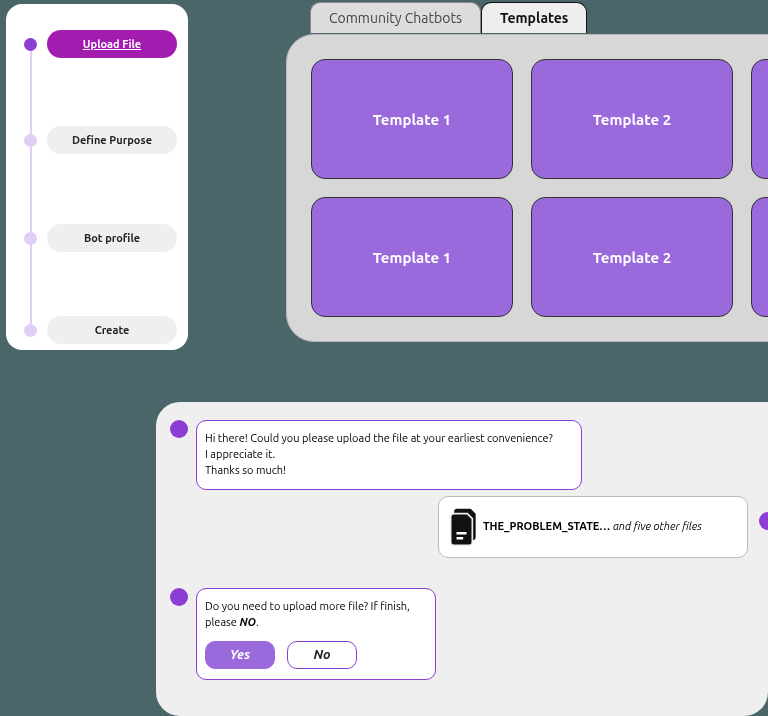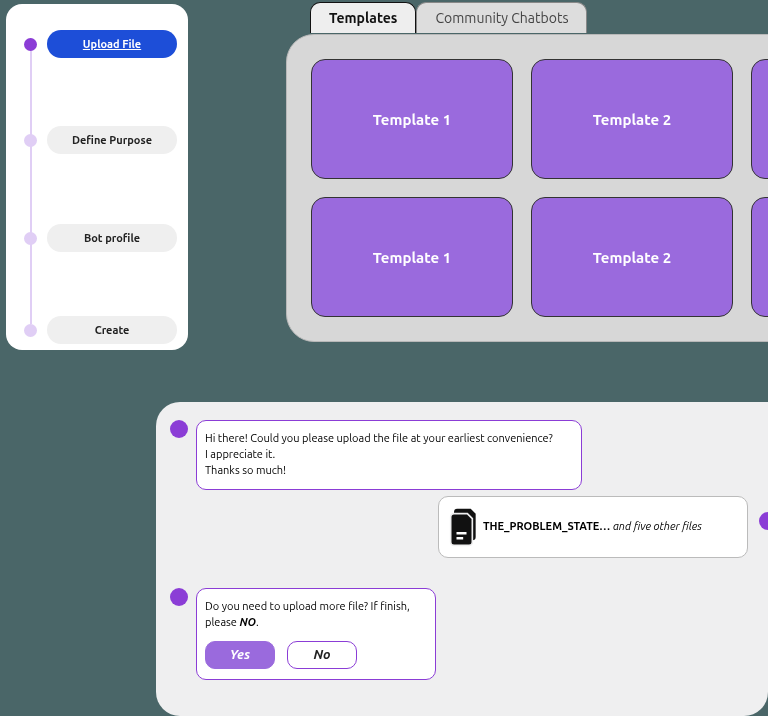--- a/index.html
+++ b/index.html
@@ -54,21 +54,21 @@
     background: #efefef;
     display: flex;
     align-items: center;
     justify-content: center;
     font-size: 11px;
     font-weight: 600;
     color: #222;
     cursor: pointer;
   }
   .step.active .pill {
-    background: #1d4ed8;
+    background: #a21caf;
     color: #fff;
     text-decoration: underline;
   }
   .step1 { top: 26px; }
   .step2 { top: 122px; }
   .step3 { top: 220px; }
   .step4 { top: 312px; }
 
   
   .tabs {
@@ -200,22 +200,22 @@
     <div class="dot"></div>
     <div class="pill">Bot profile</div>
   </div>
   <div class="step step4">
     <div class="dot"></div>
     <div class="pill">Create</div>
   </div>
 </div>
 
 <div class="tabs">
+  <div class="tab inactive">Community Chatbots</div>
   <div class="tab active">Templates</div>
-  <div class="tab inactive">Community Chatbots</div>
 </div>
 
 <div class="template-board">
   <div class="tpl-card">Template 1</div>
   <div class="tpl-card">Template 2</div>
   <div class="tpl-peek"></div>
   <div class="tpl-card">Template 1</div>
   <div class="tpl-card">Template 2</div>
   <div class="tpl-peek"></div>
 </div>

